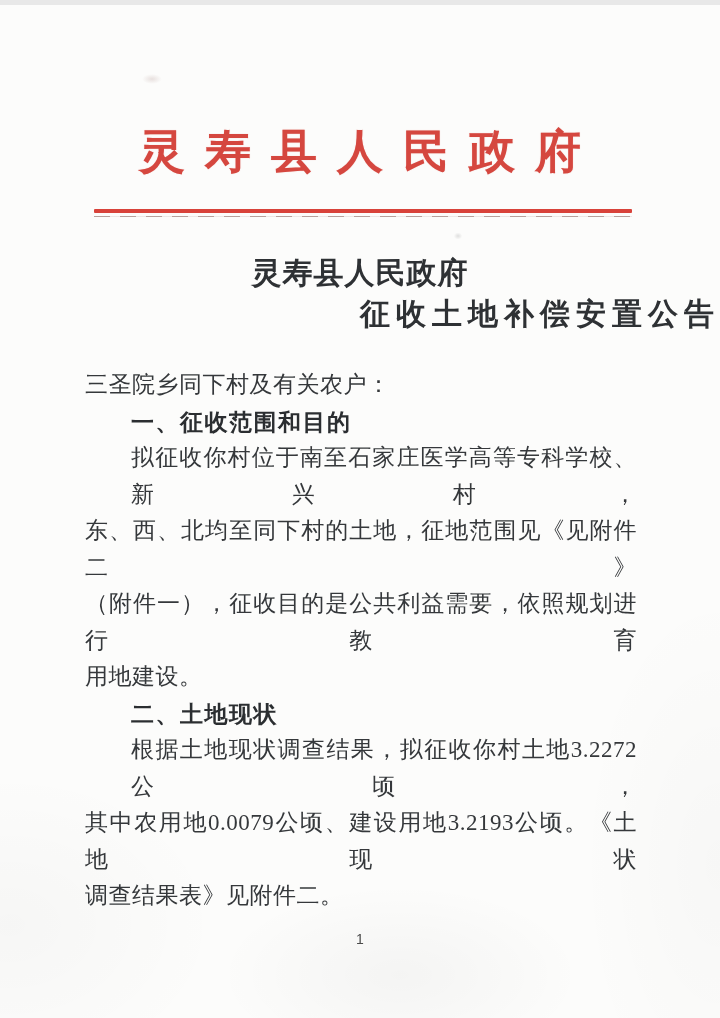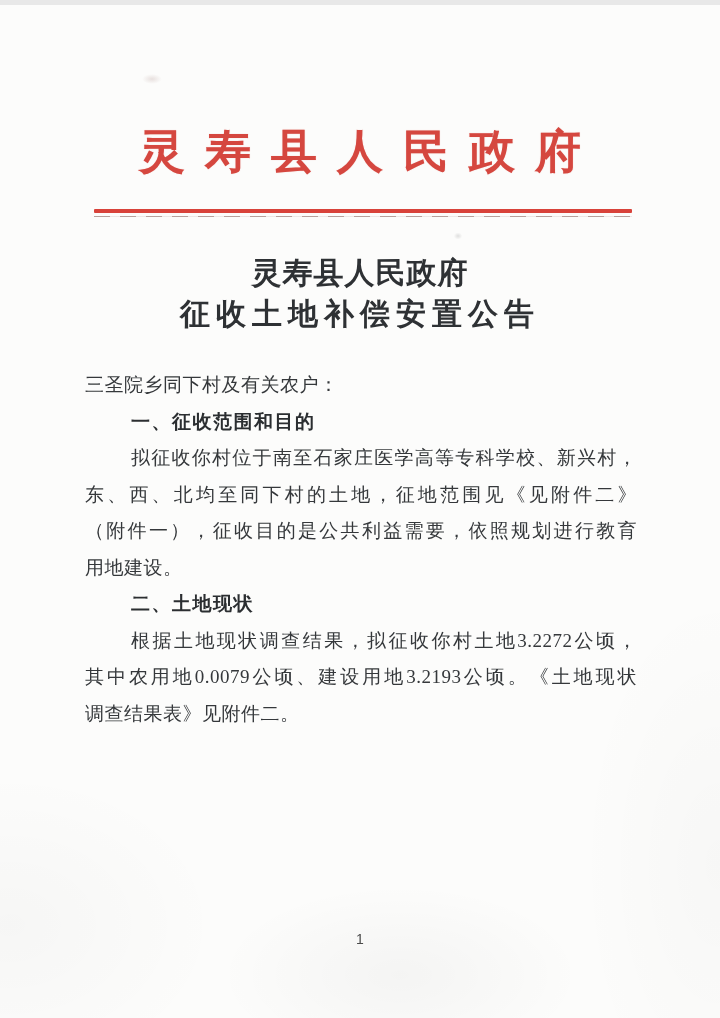--- a/index.html
+++ b/index.html
@@ -59,27 +59,27 @@
     top: 247px;
     left: 0;
     width: 100%;
     text-align: center;
     color: var(--title-ink, #2e3134);
     font-weight: bold;
     line-height: 41px;
     font-size: 30px;
   }
   .doc-title .t1 { letter-spacing: 1px; }
-  .doc-title .t2 { letter-spacing: 6px; }
+  .doc-title .t2 { letter-spacing: 6px; text-align: right; }
   .doc-body {
     position: absolute;
     top: 362px;
     left: 85px;
     width: 552px;
-    font-size: 19px;
+    font-size: 23px;
     line-height: 36.5px;
     color: var(--ink, #35383b);
     letter-spacing: 0.5px;
   }
   .doc-body .line { white-space: nowrap; }
   .doc-body .line.fill {
     white-space: normal;
     text-align: justify;
     text-align-last: justify;
     text-justify: inter-character;

